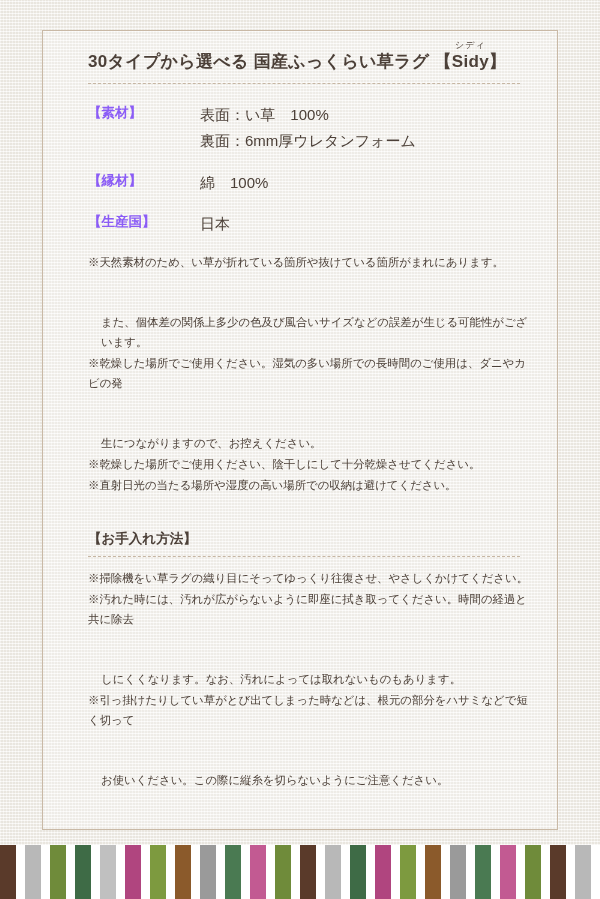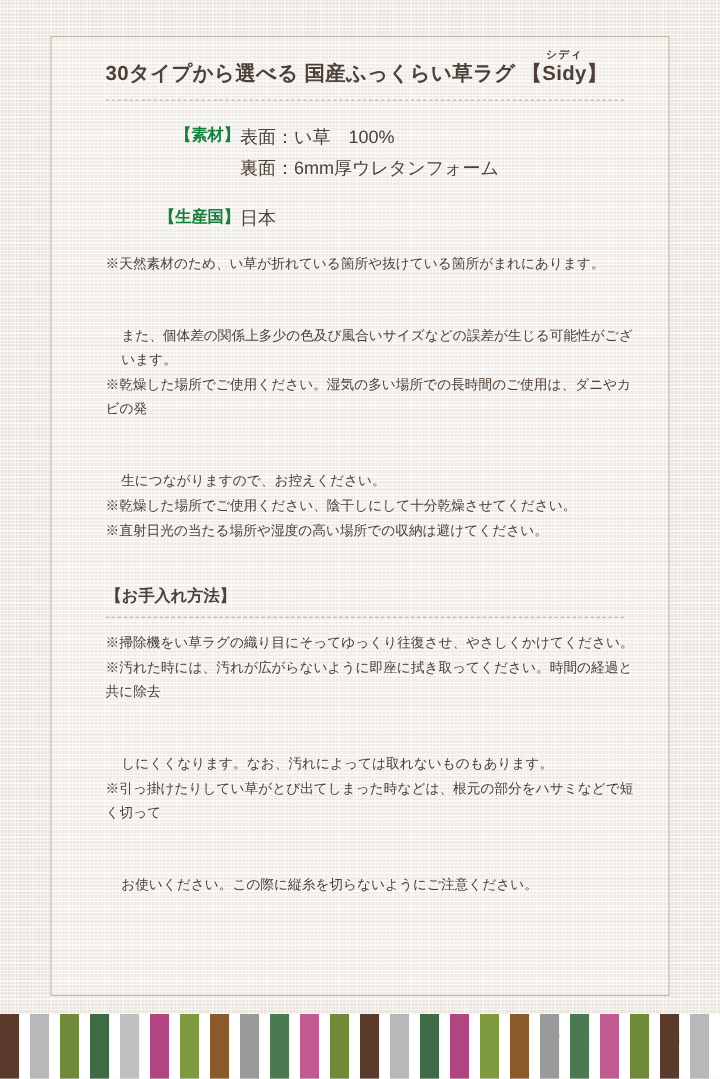--- a/index.html
+++ b/index.html
@@ -60,21 +60,21 @@
   .title .ruby-wrap {
     position: relative;
     display: inline-block;
   }
   .ruby {
     position: absolute;
     top: -13px;
     left: 50%;
     transform: translateX(-50%);
     font-size: 9px;
-    font-weight: bold;
+    font-weight: normal;
     letter-spacing: 1px;
     white-space: nowrap;
     color: #4c4038;
   }
   .title-rule {
     margin-top: 10px;
     width: 432px;
     border-top: 1px dashed #c6b6a3;
   }
 
@@ -86,23 +86,22 @@
   .spec-row {
     display: flex;
     align-items: flex-start;
     margin-bottom: 16px;
   }
   .spec-label {
     width: 112px;
     flex: 0 0 112px;
     font-size: 13.5px;
     font-weight: bold;
-    color: #15803d;
+    color: #8b5cf6;
     line-height: 1.7;
-    text-align: right;
   }
   .spec-values {
     font-size: 15px;
     color: #4c4038;
     line-height: 1.72;
   }
   .spec-values div {
     white-space: nowrap;
   }
 
@@ -208,20 +207,26 @@
   <div class="specs">
 
     <div class="spec-row">
       <div class="spec-label">【素材】</div>
       <div class="spec-values">
         <div>表面：い草　100%</div>
         <div>裏面：6mm厚ウレタンフォーム</div>
       </div>
     </div>
 
+    <div class="spec-row">
+      <div class="spec-label">【縁材】</div>
+      <div class="spec-values">
+        <div>綿　100%</div>
+      </div>
+    </div>
 
 
     <div class="spec-row">
       <div class="spec-label">【生産国】</div>
       <div class="spec-values">
         <div>日本</div>
       </div>
     </div>
 
   </div>

